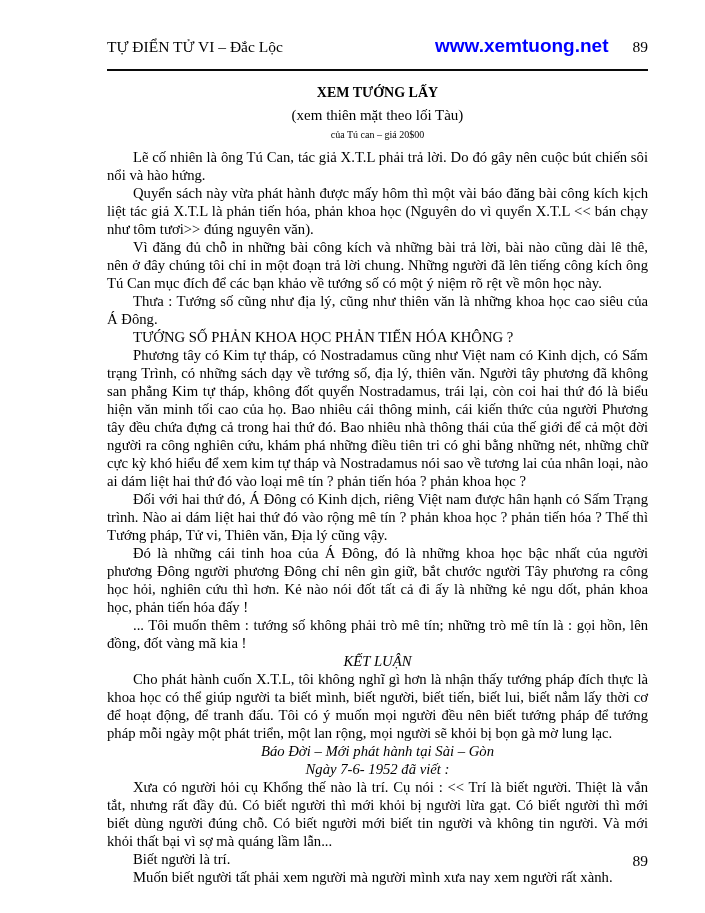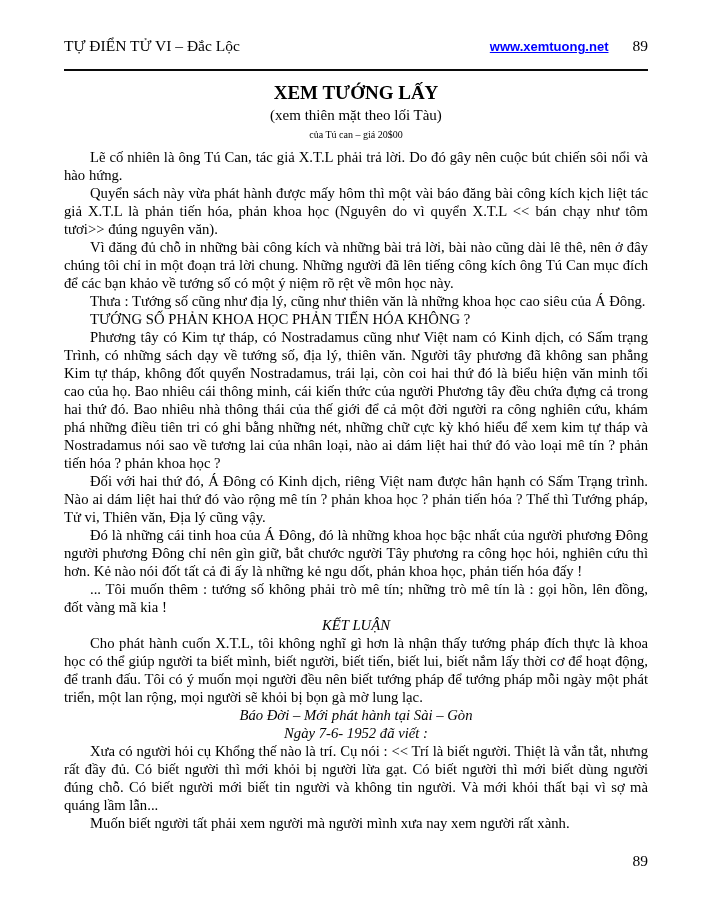--- a/index.html
+++ b/index.html
@@ -12,52 +12,52 @@
     width: 705px;
     height: 913px;
     background: #ffffff;
     color: #000000;
     font-family: "Liberation Serif", "DejaVu Serif", serif;
     overflow: hidden;
     box-sizing: border-box;
   }
   .content {
     padding: 0 57px 0 64px;
+    margin-left: 43px;
   }
   .page-header {
     display: flex;
     justify-content: space-between;
     align-items: baseline;
     padding-top: 37px;
     font-size: 15.5px;
     line-height: 18px;
   }
   .header-right {
     display: flex;
     align-items: baseline;
     gap: 24px;
   }
   .site-link {
     font-family: "Liberation Sans", "DejaVu Sans", sans-serif;
     font-weight: bold;
-    font-size: 13px;
-    text-decoration: underline;
+    font-size: 19px;
     cursor: pointer;
   }
   .header-divider {
     border: none;
     border-top: 2px solid #0a0a0a;
     margin: 13px 0 0 0;
   }
   .title-block {
     text-align: center;
     margin-top: 11px;
   }
   .doc-title {
-    font-size: 19px;
+    font-size: 14px;
     font-weight: bold;
     line-height: 22px;
     margin: 0;
   }
   .doc-subtitle {
     font-size: 15px;
     line-height: 20px;
     margin: 1px 0 0 0;
   }
   .doc-byline {
@@ -120,19 +120,20 @@
         <p class="para body">TƯỚNG SỐ PHẢN KHOA HỌC PHẢN TIẾN HÓA KHÔNG ?</p>
         <p class="para body">Phương tây có Kim tự tháp, có Nostradamus cũng như Việt nam có Kinh dịch, có Sấm trạng Trình, có những sách dạy về tướng số, địa lý, thiên văn. Người tây phương đã không san phẳng Kim tự tháp, không đốt quyển Nostradamus, trái lại, còn coi hai thứ đó là biểu hiện văn minh tối cao của họ. Bao nhiêu cái thông minh, cái kiến thức của người Phương tây đều chứa đựng cả trong hai thứ đó. Bao nhiêu nhà thông thái của thế giới để cả một đời người ra công nghiên cứu, khám phá những điều tiên tri có ghi bằng những nét, những chữ cực kỳ khó hiểu để xem kim tự tháp và Nostradamus nói sao về tương lai của nhân loại, nào ai dám liệt hai thứ đó vào loại mê tín ? phản tiến hóa ? phản khoa học ?</p>
         <p class="para body">Đối với hai thứ đó, Á Đông có Kinh dịch, riêng Việt nam được hân hạnh có Sấm Trạng trình. Nào ai dám liệt hai thứ đó vào rộng mê tín ? phản khoa học ? phản tiến hóa ? Thế thì Tướng pháp, Tử vi, Thiên văn, Địa lý cũng vậy.</p>
         <p class="para body">Đó là những cái tinh hoa của Á Đông, đó là những khoa học bậc nhất của người phương Đông người phương Đông chỉ nên gìn giữ, bắt chước người Tây phương ra công học hỏi, nghiên cứu thì hơn. Kẻ nào nói đốt tất cả đi ấy là những kẻ ngu dốt, phản khoa học, phản tiến hóa đấy !</p>
         <p class="para body">... Tôi muốn thêm : tướng số không phải trò mê tín; những trò mê tín là : gọi hồn, lên đồng, đốt vàng mã kia !</p>
         <p class="para center-italic">KẾT LUẬN</p>
         <p class="para body">Cho phát hành cuốn X.T.L, tôi không nghĩ gì hơn là nhận thấy tướng pháp đích thực là khoa học có thể giúp người ta biết mình, biết người, biết tiến, biết lui, biết nắm lấy thời cơ để hoạt động, để tranh đấu. Tôi có ý muốn mọi người đều nên biết tướng pháp để tướng pháp mỗi ngày một phát triển, một lan rộng, mọi người sẽ khỏi bị bọn gà mờ lung lạc.</p>
         <p class="para center-italic">Báo Đời – Mới phát hành tại Sài – Gòn</p>
         <p class="para center-italic">Ngày 7-6- 1952 đã viết :</p>
         <p class="para body">Xưa có người hỏi cụ Khổng thế nào là trí. Cụ nói : &lt;&lt; Trí là biết người. Thiệt là vắn tắt, nhưng rất đầy đủ. Có biết người thì mới khỏi bị người lừa gạt. Có biết người thì mới biết dùng người đúng chỗ. Có biết người mới biết tin người và không tin người. Và mới khỏi thất bại vì sợ mà quáng lầm lẫn...</p>
+        <p class="para body">Biết người là trí.</p>
         <p class="para body">Muốn biết người tất phải xem người mà người mình xưa nay xem người rất xành.</p>
       </main>
 
   </div>
 
   <div class="page-footer">89</div>
 </div>
 
 </body></html>

